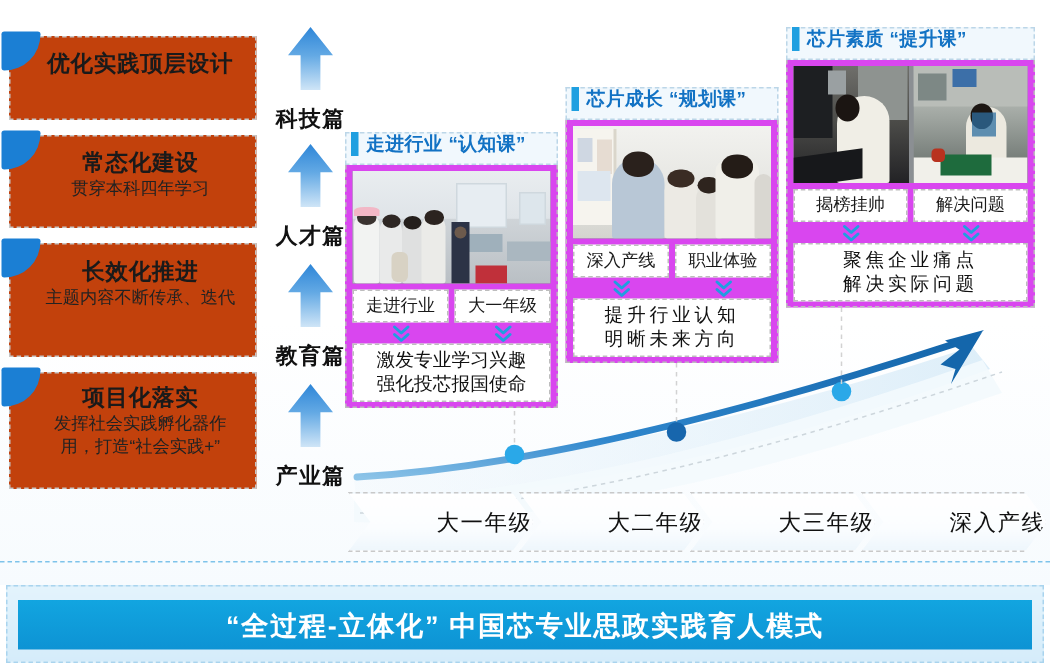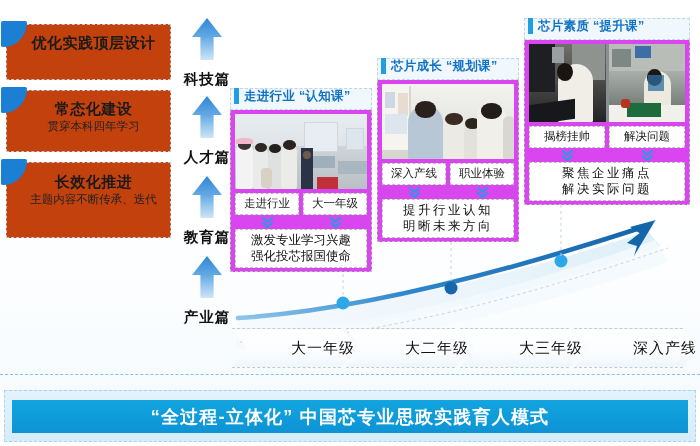--- a/index.html
+++ b/index.html
@@ -229,20 +229,25 @@
       <div class="ptitle">常态化建设</div>
       <div class="psub">贯穿本科四年学习</div>
     </div>
 
     <div class="pcard" id="pcard-2">
       <div class="corner"></div>
       <div class="ptitle">长效化推进</div>
       <div class="psub">主题内容不断传承、迭代</div>
     </div>
 
+    <div class="pcard" id="pcard-3">
+      <div class="corner"></div>
+      <div class="ptitle">项目化落实</div>
+      <div class="psub">发挥社会实践孵化器作用，打造“社会实践+”</div>
+    </div>
   </div>
 
   <div class="arrowcol">
     <div class="arrow-group" id="ag-0">
       <div class="arrow-up"></div>
       <div class="arrow-label">科技篇</div>
     </div>
     <div class="arrow-group" id="ag-1">
       <div class="arrow-up"></div>
       <div class="arrow-label">人才篇</div>

